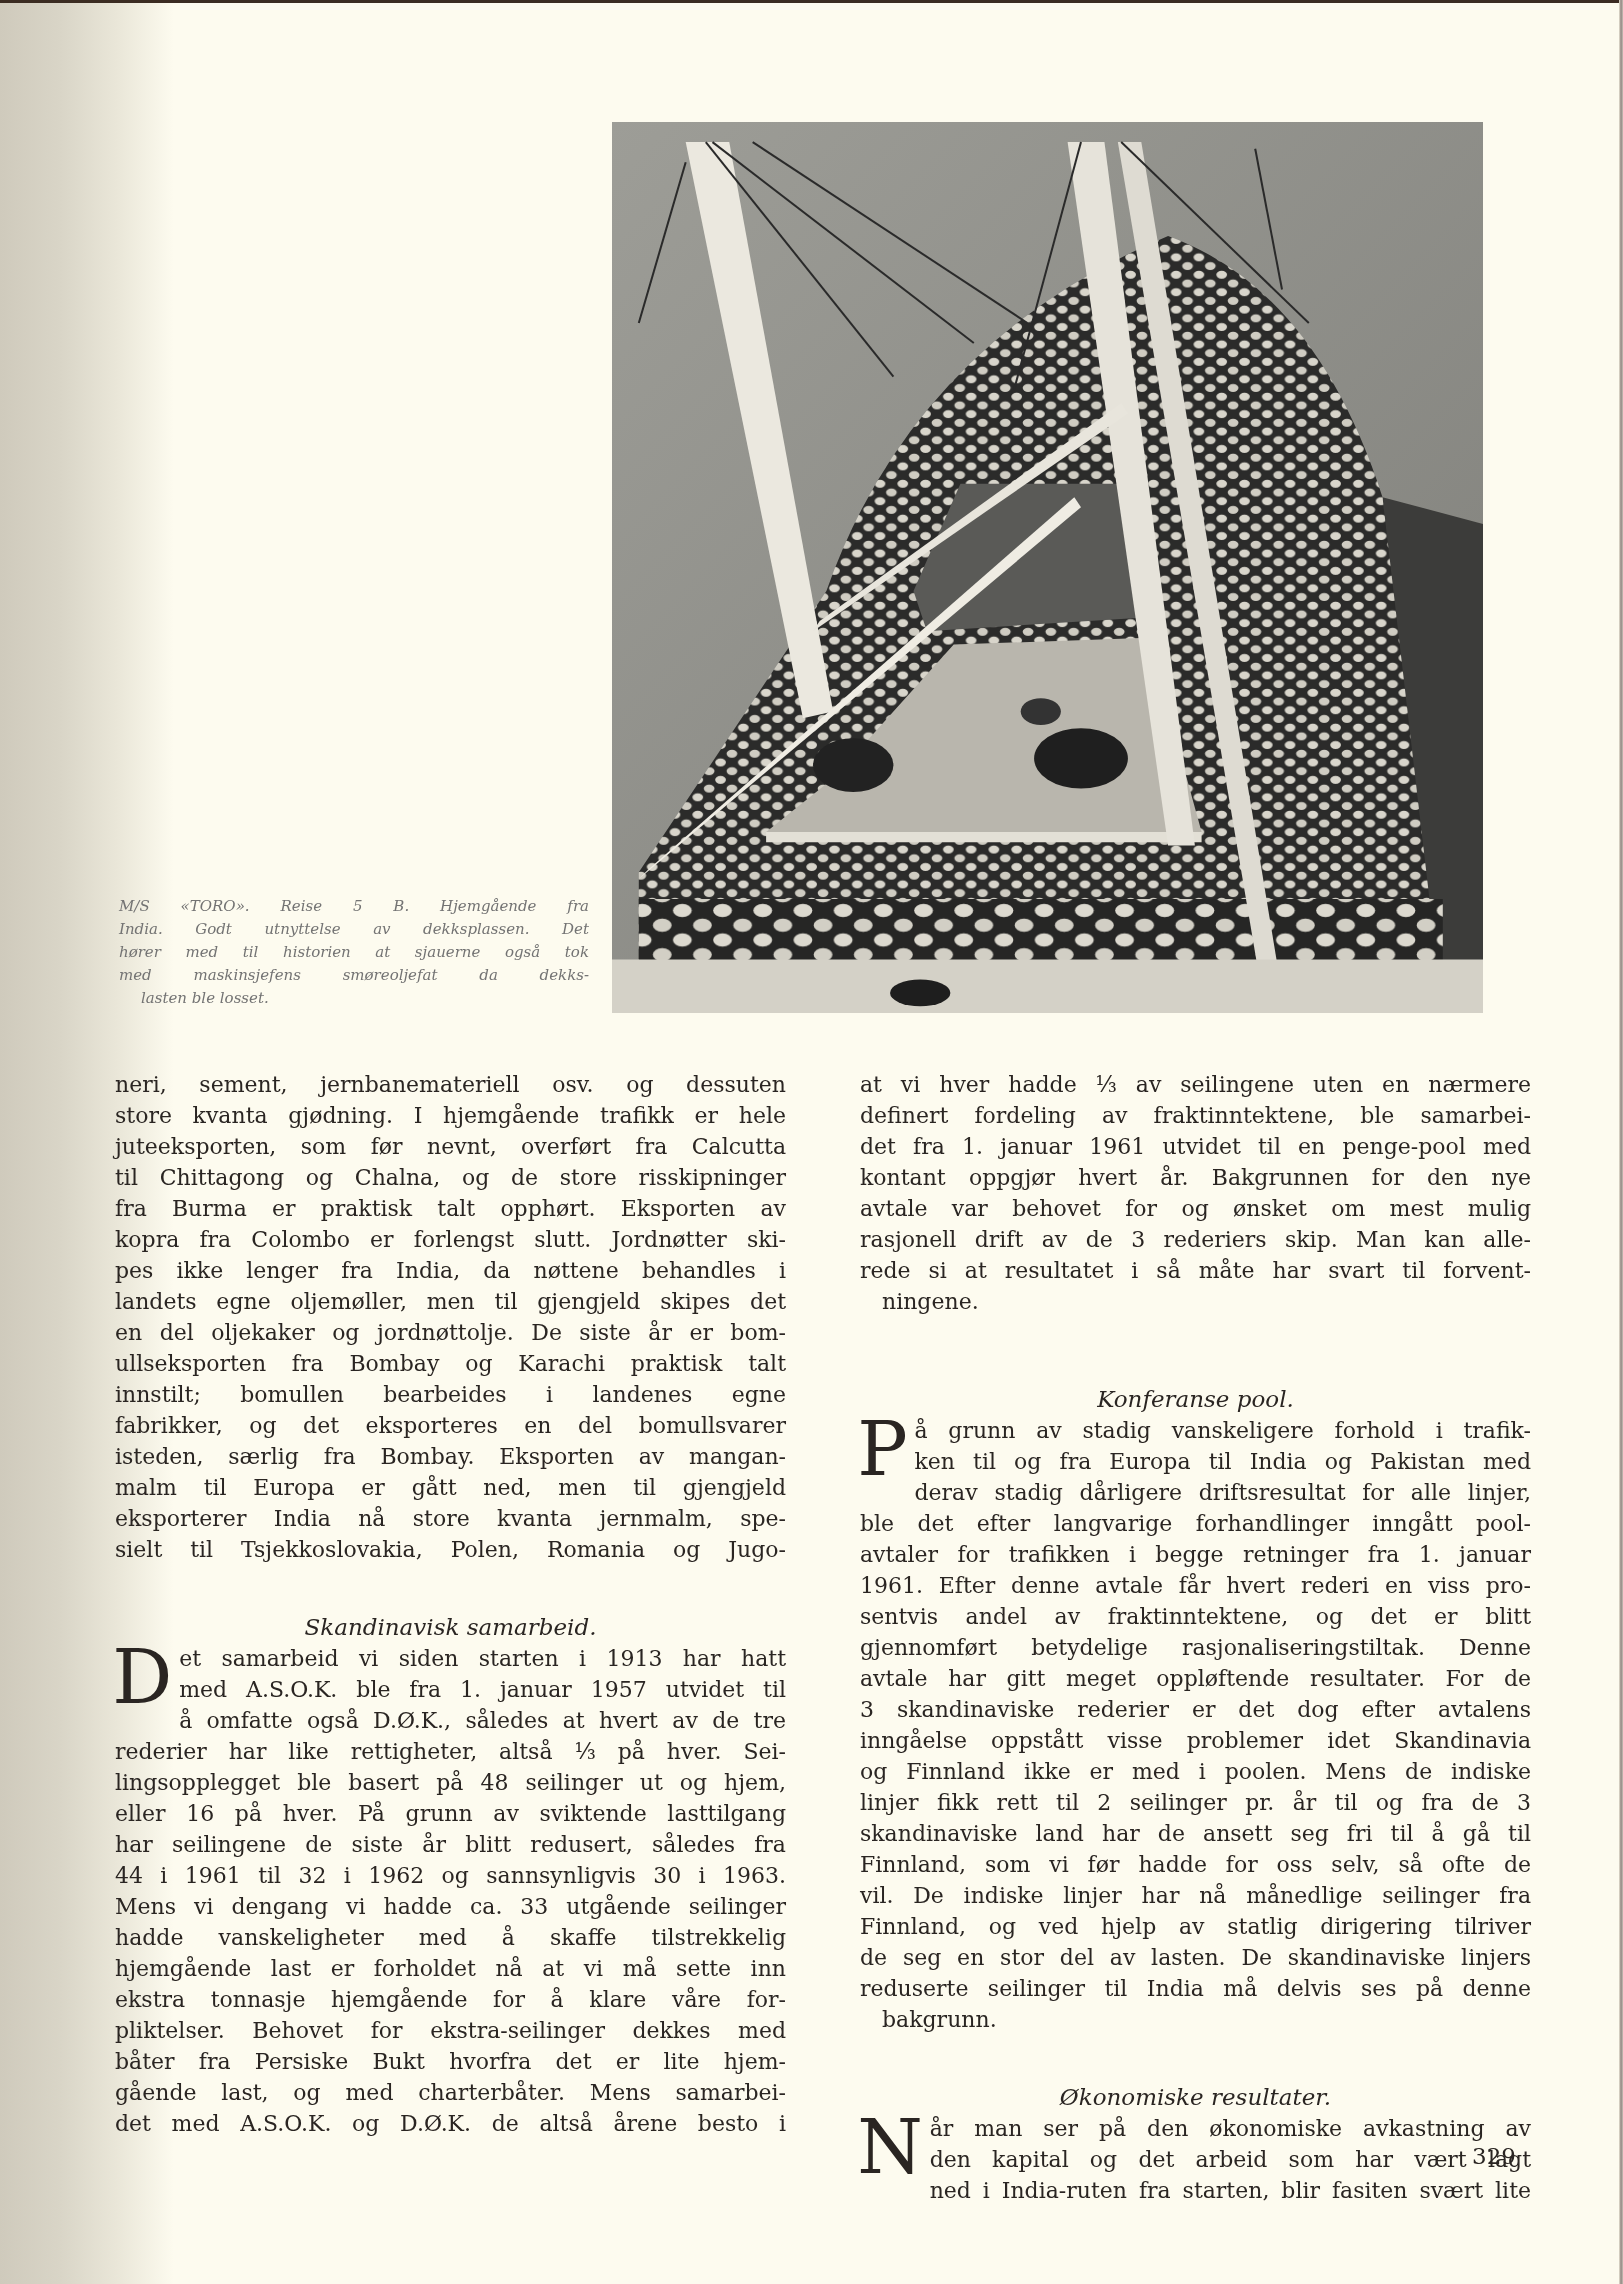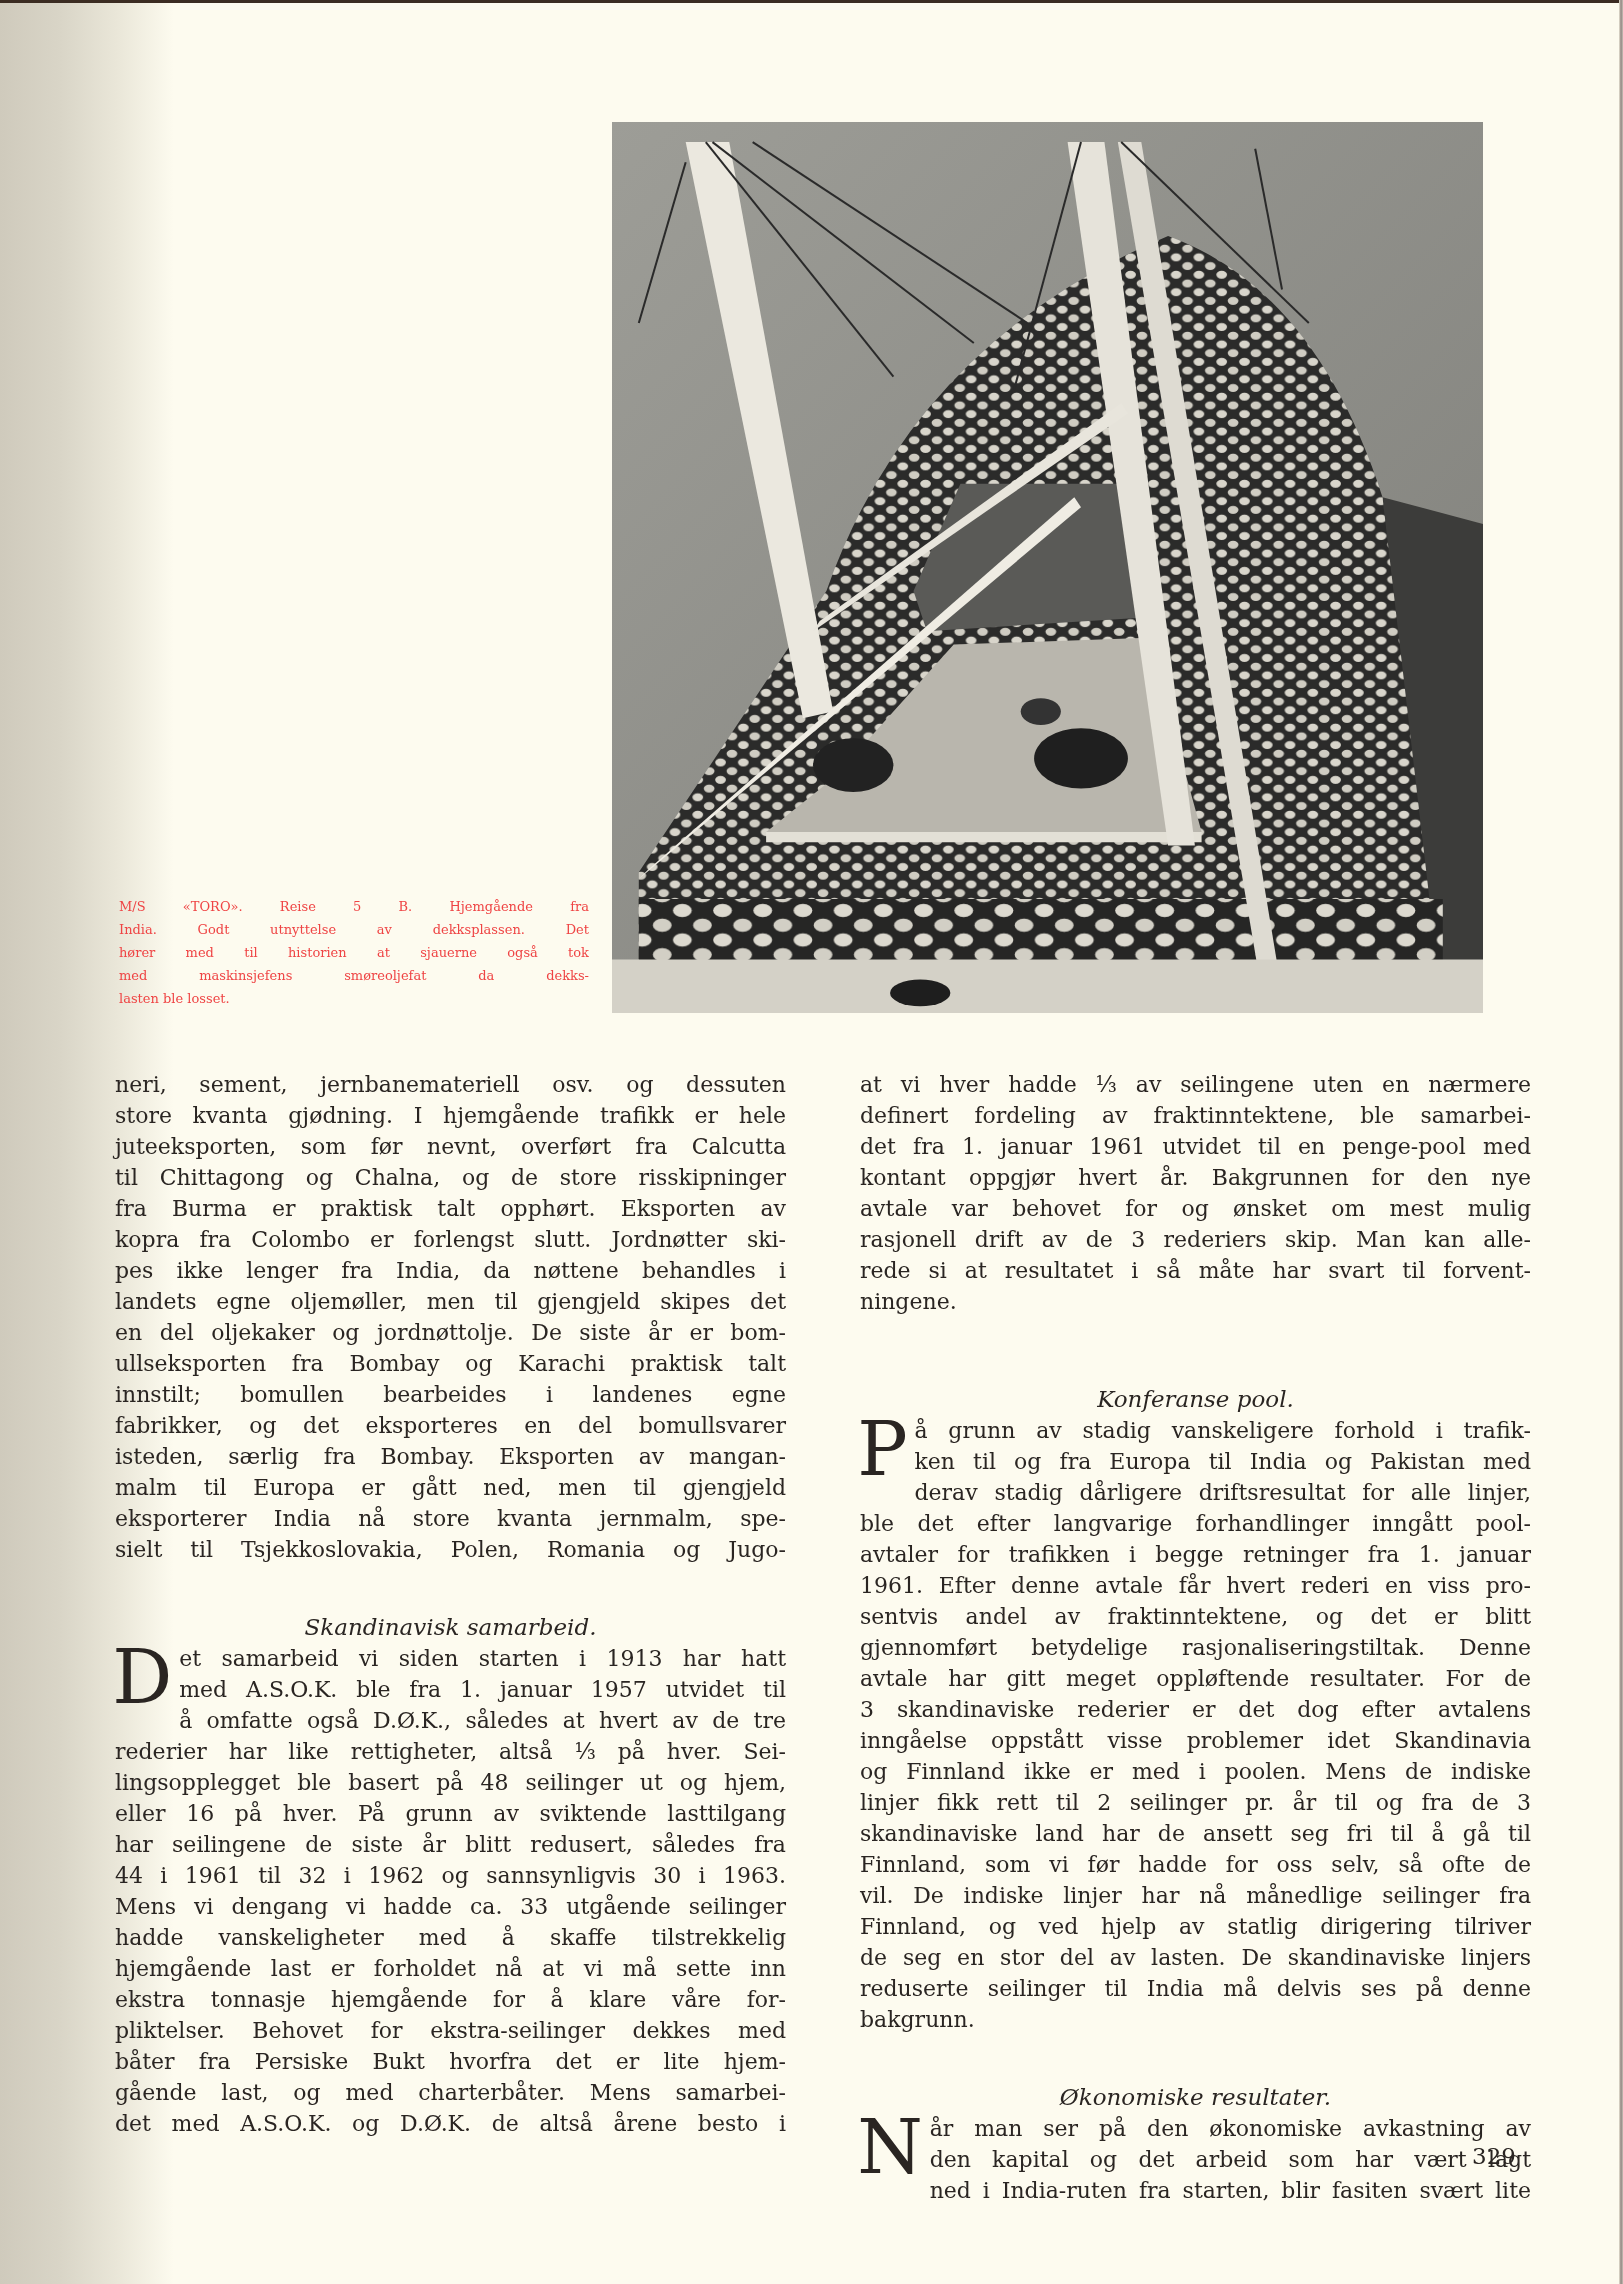--- a/index.html
+++ b/index.html
@@ -18,32 +18,32 @@
 
   
   .photo {
     position: absolute; left: 612px; top: 122px; width: 871px; height: 891px;
     background: #8a8a85; overflow: hidden;
   }
   .photo svg { width: 100%; height: 100%; display: block; }
 
   .caption {
     position: absolute; left: 119px; top: 895px; width: 470px;
-    font-size: 13px; line-height: 23px; color: #ef4444;
+    font-style: italic; font-size: 15px; line-height: 23px; color: #737373;
   }
 
   .col { position: absolute; width: 671px; font-size: 22px; line-height: 31px; text-align: justify; }
   .col-left { left: 115px; top: 1069px; }
   .col-right { left: 860px; top: 1069px; }
   .col p { margin: 0; }
   .heading { font-style: italic; text-align: center; margin: 0; font-size: 23px; }
   .dropcap { float: left; font-size: 75px; line-height: 59px; margin: 5.4px 6.7px 0 -2.7px; font-family: "DejaVu Serif", serif; font-weight: normal; }
   .page-number { position: absolute; left: 1472px; top: 2143px; font-size: 23px; }
   .line { display: block; text-align: justify; text-align-last: justify; white-space: nowrap; }
-  .line.last { text-align-last: left; }
+  .line.last { text-align-last: left; margin-left: 22px; }
 </style>
 </head>
 <body>
 
 <div class="gutter-shadow"></div>
 <div class="top-edge"></div>
 <div class="right-edge"></div>
 
 <div class="photo">
   <svg viewBox="0 0 1300 1330" preserveAspectRatio="none">

